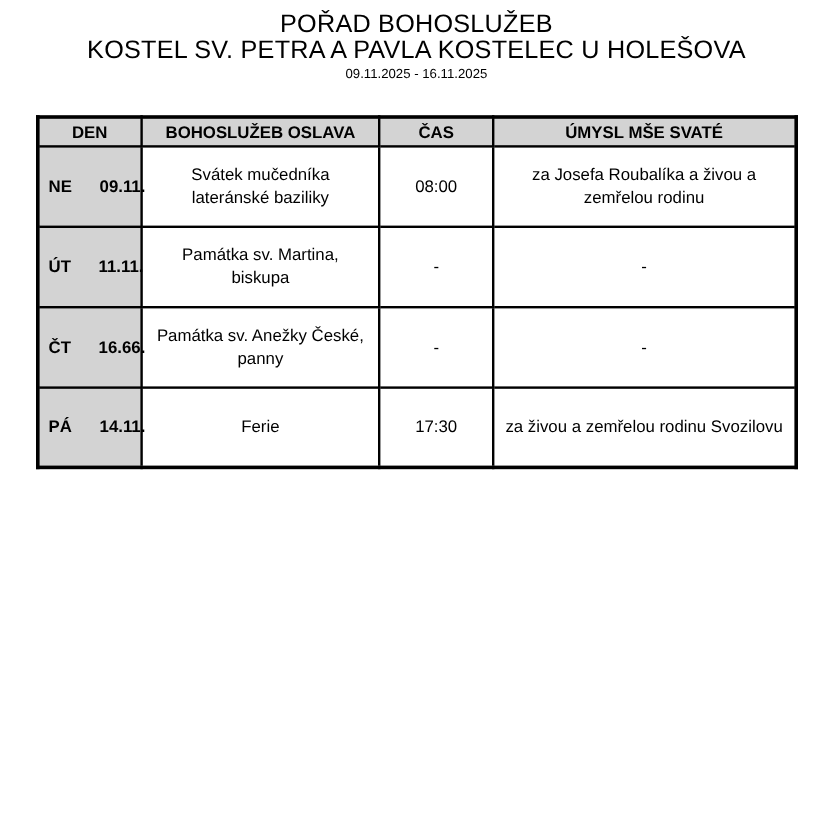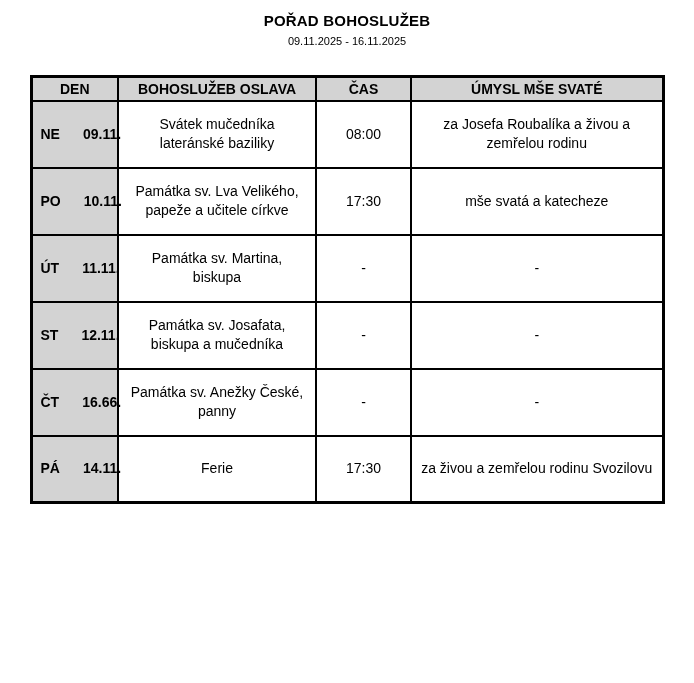--- a/index.html
+++ b/index.html
@@ -10,22 +10,22 @@
     font-family: "Liberation Sans", sans-serif;
     color: #000000;
     overflow: hidden;
   }
   .doc-header {
     text-align: center;
     padding-top: 10px;
   }
   .doc-title,
   .doc-subtitle {
-    font-size: 15px;
-    font-weight: bold;
+    font-size: 21px;
+    font-weight: normal;
     line-height: 21px;
     letter-spacing: 0.2px;
   }
   .doc-daterange {
     font-size: 11px;
     font-weight: normal;
     line-height: 21px;
   }
   table.schedule {
     width: 632px;
@@ -62,20 +62,21 @@
   }
   .day-date { margin-left: 23px; }
 </style>
 </head>
 <body>
 
 <div class="page">
 
   <div class="doc-header">
     <div class="doc-title">POŘAD BOHOSLUŽEB</div>
+    <div class="doc-subtitle">KOSTEL SV. PETRA A PAVLA KOSTELEC U HOLEŠOVA</div>
     <div class="doc-daterange">09.11.2025 - 16.11.2025</div>
   </div>
 
   <table class="schedule">
     <colgroup>
       <col style="width: 87px">
       <col style="width: 198px">
       <col style="width: 95px">
       <col style="width: 252px">
     </colgroup>
@@ -90,46 +91,30 @@
     <tbody id="schedule-body">
   <tr>
     <td class="day-cell">
       <span class="day-abbr">NE</span><span class="day-date">09.11.</span>
     </td>
     <td class="celebration-cell">Svátek mučedníka lateránské baziliky</td>
     <td class="time-cell">08:00</td>
     <td class="intention-cell">za Josefa Roubalíka a živou a zemřelou rodinu</td>
   </tr>
 
-  <tr>
-    <td class="day-cell">
-      <span class="day-abbr">PO</span><span class="day-date">10.11.</span>
-    </td>
-    <td class="celebration-cell">Památka sv. Lva Velikého, papeže a učitele církve</td>
-    <td class="time-cell">17:30</td>
-    <td class="intention-cell">mše svatá a katecheze</td>
-  </tr>
 
   <tr>
     <td class="day-cell">
       <span class="day-abbr">ÚT</span><span class="day-date">11.11.</span>
     </td>
     <td class="celebration-cell">Památka sv. Martina, biskupa</td>
     <td class="time-cell">-</td>
     <td class="intention-cell">-</td>
   </tr>
 
-  <tr>
-    <td class="day-cell">
-      <span class="day-abbr">ST</span><span class="day-date">12.11.</span>
-    </td>
-    <td class="celebration-cell">Památka sv. Josafata, biskupa a mučedníka</td>
-    <td class="time-cell">-</td>
-    <td class="intention-cell">-</td>
-  </tr>
 
   <tr>
     <td class="day-cell">
       <span class="day-abbr">ČT</span><span class="day-date">16.66.</span>
     </td>
     <td class="celebration-cell">Památka sv. Anežky České, panny</td>
     <td class="time-cell">-</td>
     <td class="intention-cell">-</td>
   </tr>
 

